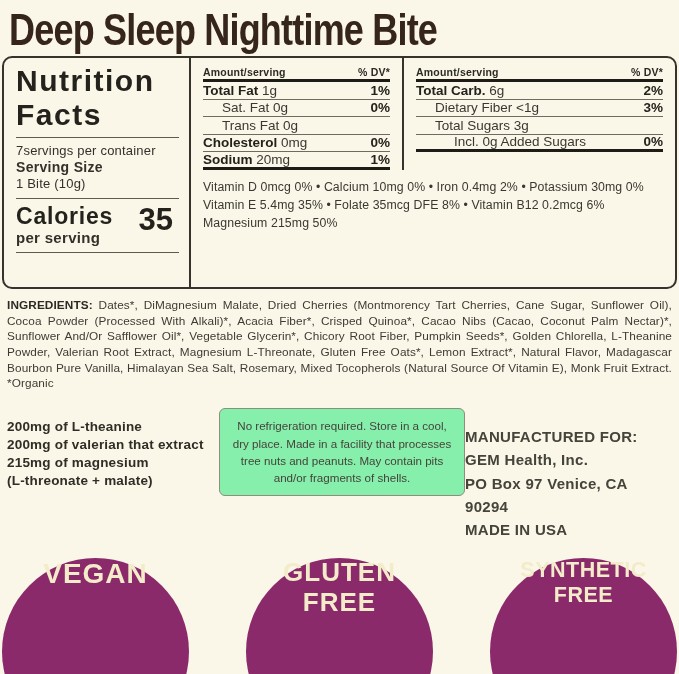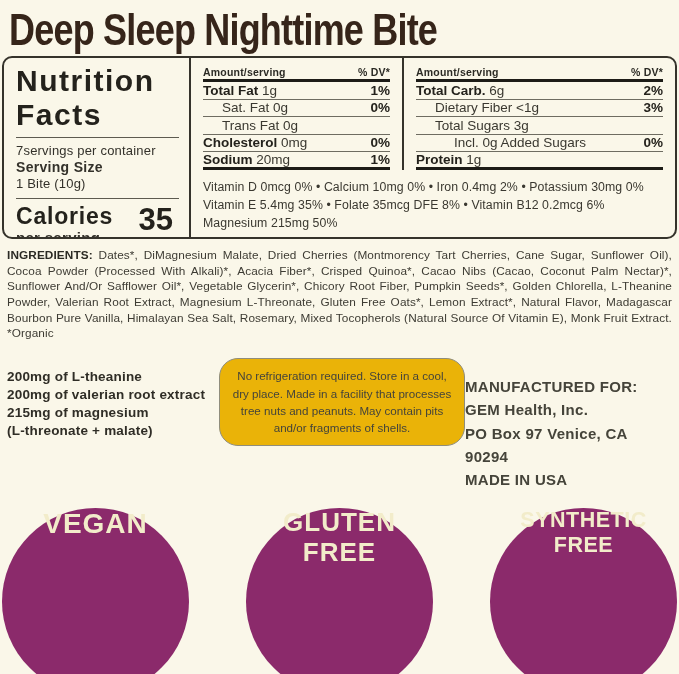--- a/index.html
+++ b/index.html
@@ -20,21 +20,21 @@
     color: #36251a;
     transform: scaleX(0.8);
     transform-origin: 0 50%;
     white-space: nowrap;
   }
   
   .panel {
     margin: 0 2px;
     border: 2px solid #35332b;
     border-radius: 10px;
-    height: 183px;
+    height: 233px;
     display: flex;
     overflow: hidden;
     background: #faf7e9;
   }
   .col-left {
     width: 187px;
     flex: 0 0 187px;
     border-right: 2px solid #35332b;
     padding: 6px 10px 4px 12px;
     display: flex;
@@ -87,23 +87,23 @@
     text-align: justify;
     color: #3d3b33;
     letter-spacing: 0.1px;
   }
   .ingredients b { font-weight: bold; color: #2b2a24; }
   
   .info-row { display: flex; margin: 16px 7px 0 7px; align-items: flex-start; }
   .stats { width: 212px; flex: 0 0 212px; font-size: 13.5px; font-weight: bold; line-height: 1.32; color: #2f2d26; padding-top: 10px; letter-spacing: 0.2px; }
   .storage-box {
     width: 246px; flex: 0 0 246px;
-    background: #eab308;
+    background: #86efac;
     border: 1.3px solid #8f8d7c;
-    border-radius: 19px;
+    border-radius: 6px;
     padding: 8px 10px;
     font-size: 11.6px;
     line-height: 1.5;
     text-align: center;
     color: #45443a;
   }
   .manufacturer { flex: 1; text-align: left; font-size: 15px; line-height: 1.55; color: #45443a; padding-top: 17px; padding-right: 3px; letter-spacing: 0.3px; font-weight: bold; }
   
   .badges { display: flex; justify-content: space-between; padding: 0 2px; margin-top: 17px; }
   .badge {
@@ -193,41 +193,37 @@
           <span class="dv">3%</span>
         </div>
         <div class="trow">
           <span class="nm ind1"><span>Total Sugars</span> <span>3g</span></span>
           <span class="dv"></span>
         </div>
         <div class="trow">
           <span class="nm ind2"><span>Incl. 0g Added Sugars</span></span>
           <span class="dv">0%</span>
         </div>
-        <div class="trow">
-          <span class="nm"><b>Protein</b> <span>1g</span></span>
-          <span class="dv"></span>
-        </div>
       </div>
     </div>
 
     <div class="micros">
       <div>Vitamin D 0mcg 0% • Calcium 10mg 0% • Iron 0.4mg 2% • Potassium 30mg 0%</div>
       <div>Vitamin E 5.4mg 35% • Folate 35mcg DFE 8% • Vitamin B12 0.2mcg 6%</div>
       <div>Magnesium 215mg 50%</div>
     </div>
   </div>
 </div>
 
 <p class="ingredients"><b>INGREDIENTS:</b><span> Dates*, DiMagnesium Malate, Dried Cherries (Montmorency Tart Cherries, Cane Sugar, Sunflower Oil), Cocoa Powder (Processed With Alkali)*, Acacia Fiber*, Crisped Quinoa*, Cacao Nibs (Cacao, Coconut Palm Nectar)*, Sunflower And/Or Safflower Oil*, Vegetable Glycerin*, Chicory Root Fiber, Pumpkin Seeds*, Golden Chlorella, L-Theanine Powder, Valerian Root Extract, Magnesium L-Threonate, Gluten Free Oats*, Lemon Extract*, Natural Flavor, Madagascar Bourbon Pure Vanilla, Himalayan Sea Salt, Rosemary, Mixed Tocopherols (Natural Source Of Vitamin E), Monk Fruit Extract. *Organic</span></p>
 
 <div class="info-row">
   <div class="stats">
     <div>200mg of L-theanine</div>
-    <div>200mg of valerian root extract</div>
+    <div>200mg of valerian that extract</div>
     <div>215mg of magnesium</div>
     <div>(L-threonate + malate)</div>
   </div>
   <div class="storage-box">No refrigeration required. Store in a cool, dry place. Made in a facility that processes tree nuts and peanuts. May contain pits and/or fragments of shells.</div>
   <div class="manufacturer">
     <div>MANUFACTURED FOR:</div>
     <div>GEM Health, Inc.</div>
     <div>PO Box 97 Venice, CA 90294</div>
     <div>MADE IN USA</div>
   </div>

